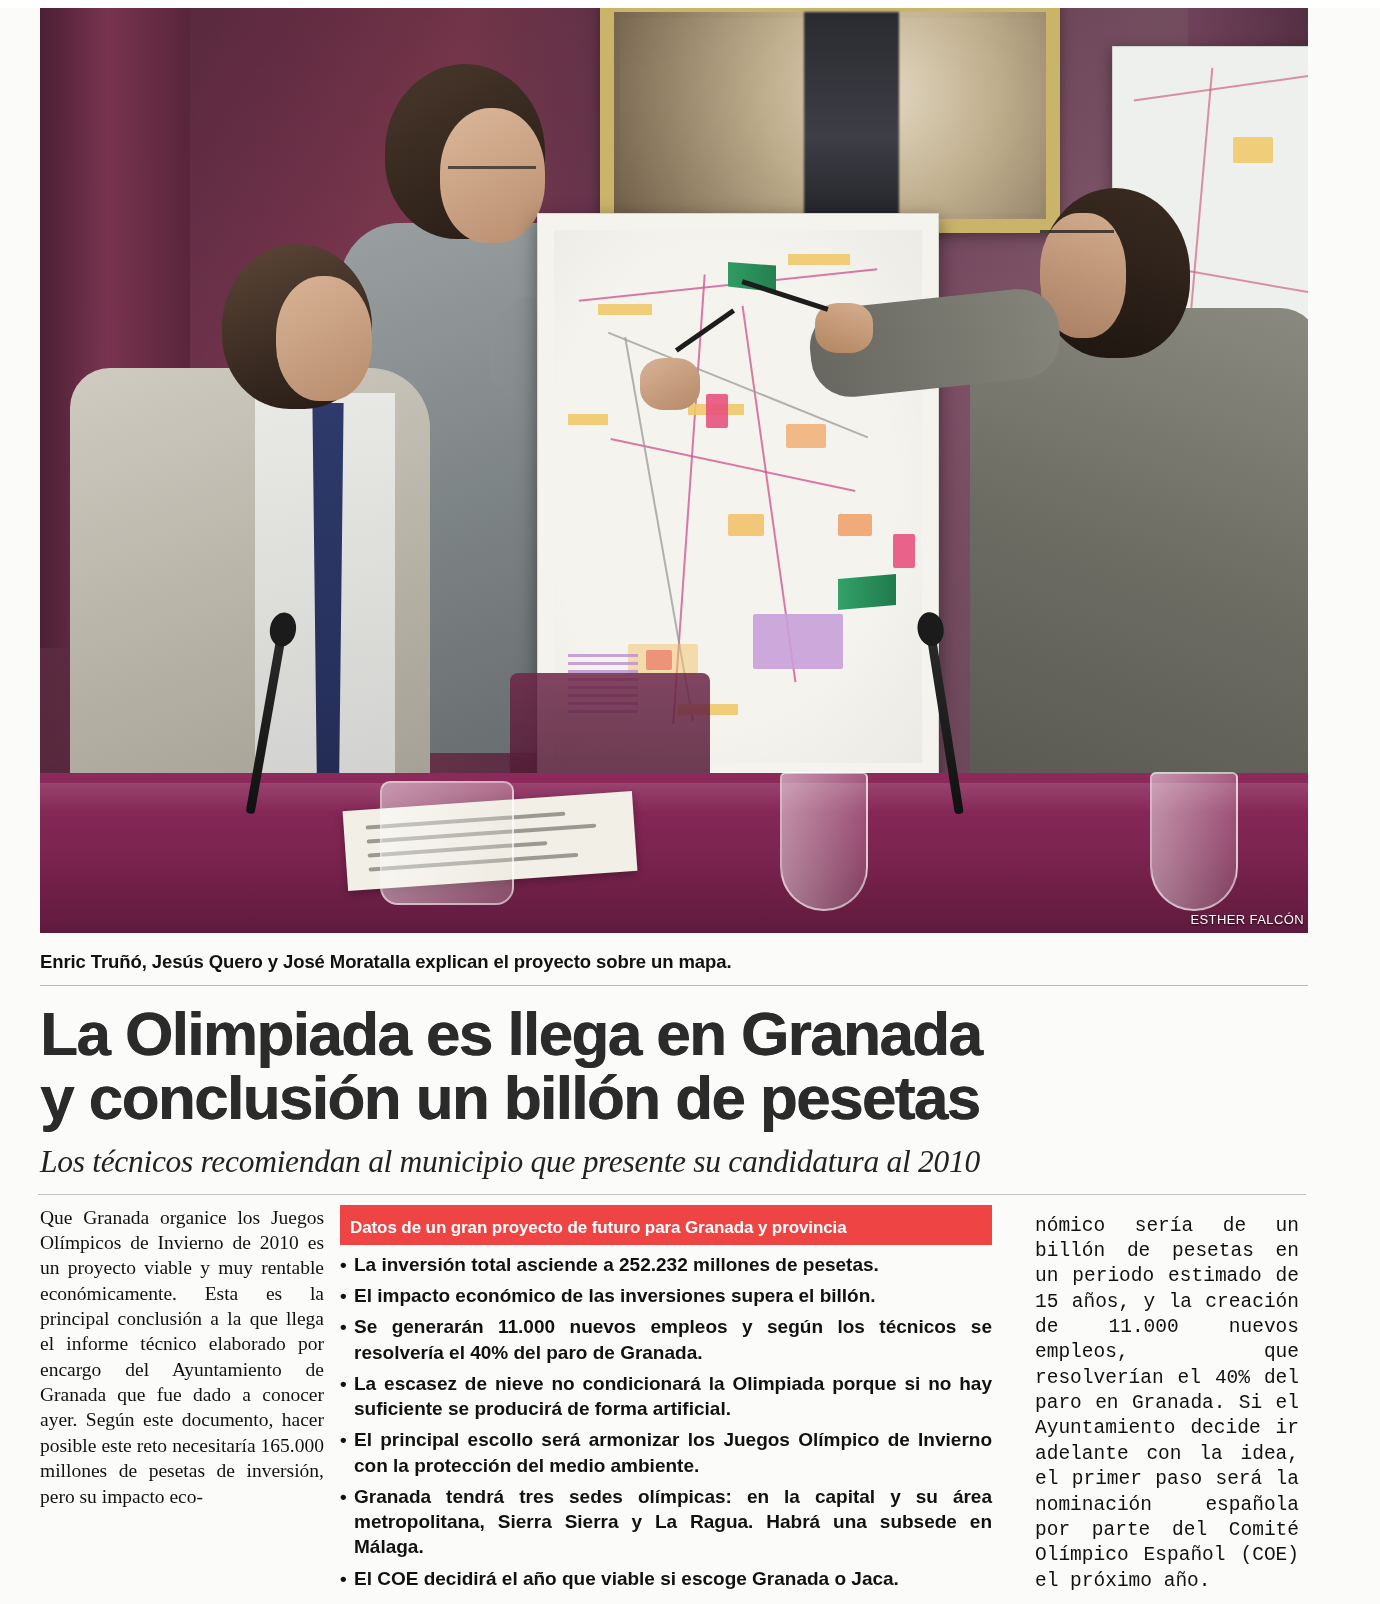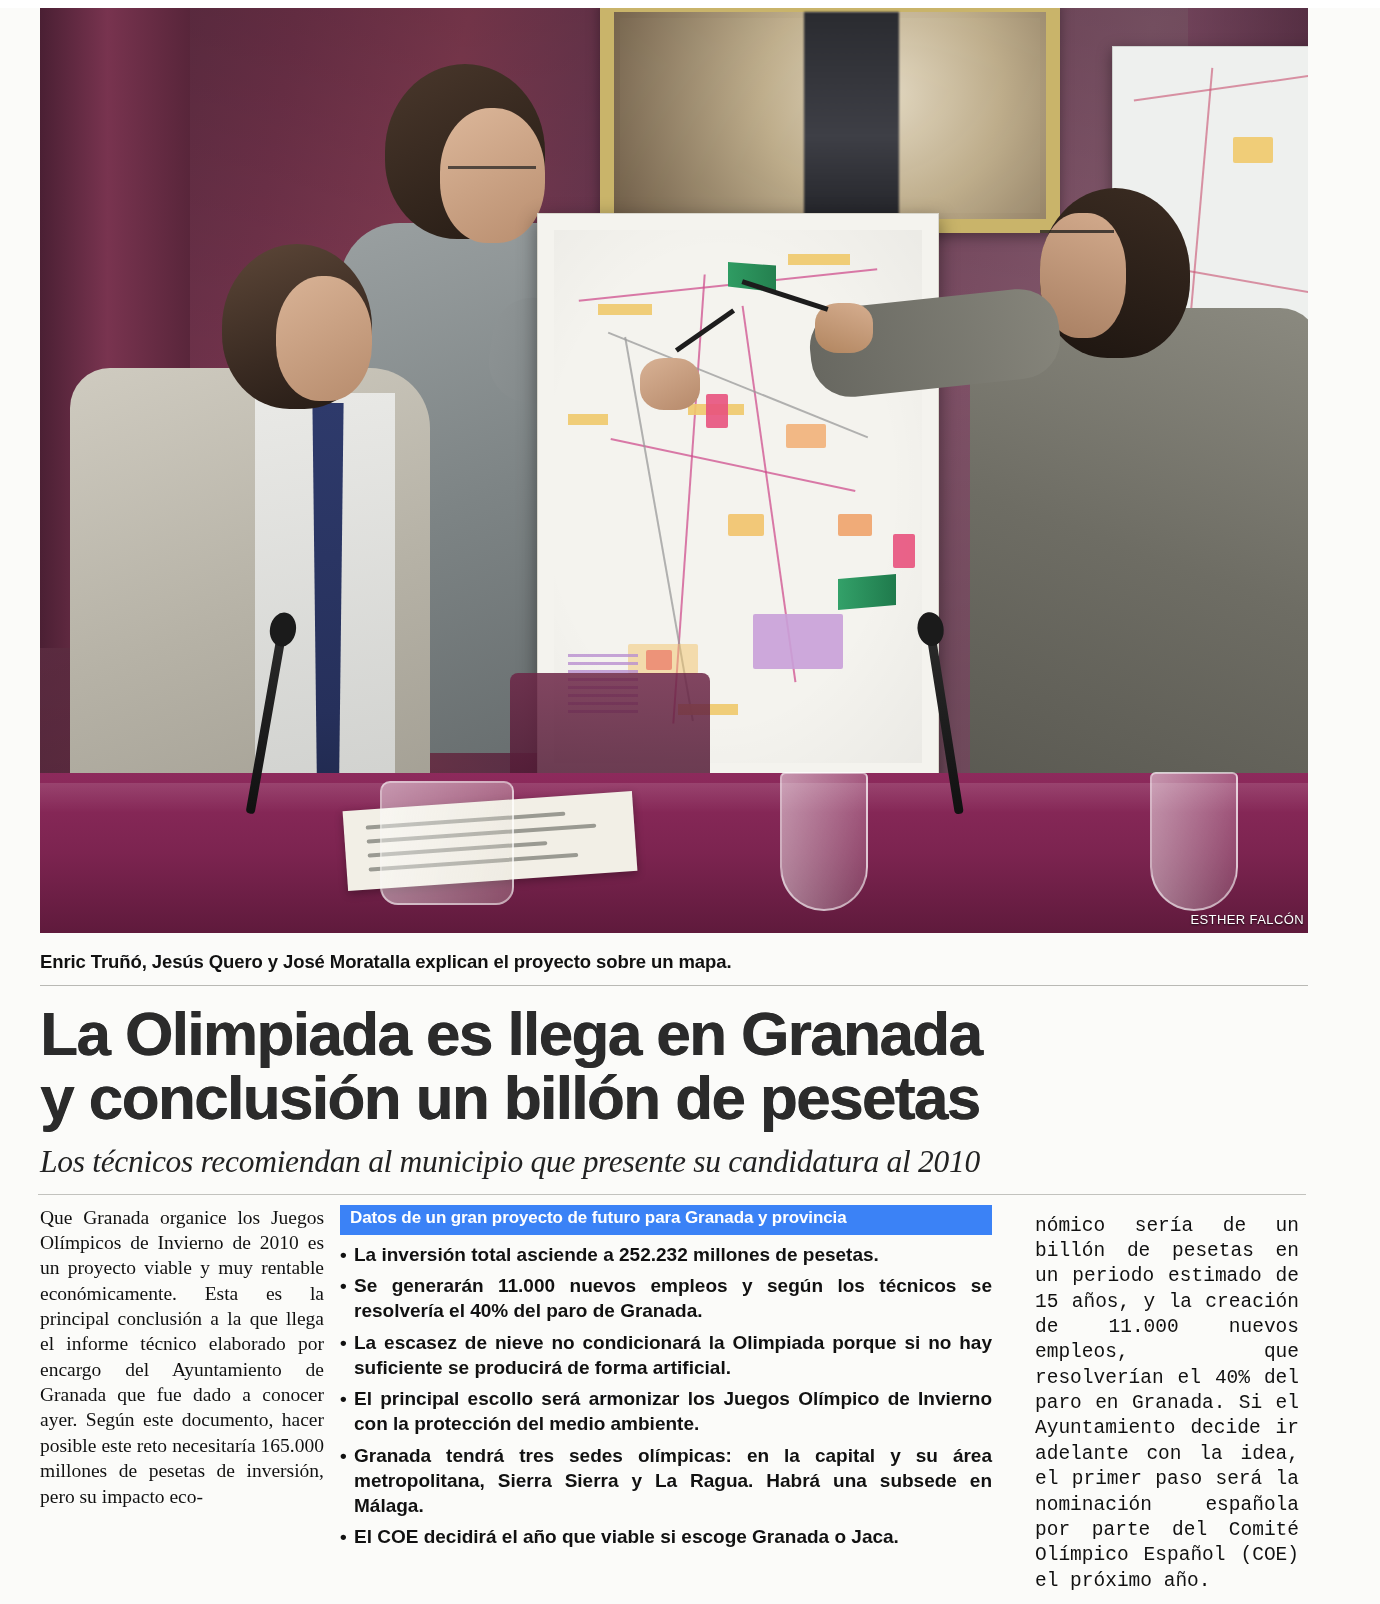--- a/index.html
+++ b/index.html
@@ -333,27 +333,27 @@
     line-height: 1.3;
     text-align: justify;
     color: #111;
   }
   .col-left { width: 300px; padding-right: 16px; box-sizing: border-box; }
   .col-right { width: 300px; padding-left: 18px; box-sizing: border-box; }
   .col-mid { width: 668px; }
 
   .factbox { width: 652px; }
   .factbox-title {
-    background: #3b82f6;
+    background: #ef4444;
     color: #ffffff;
     font-family: "Liberation Sans", sans-serif;
     font-weight: bold;
     font-size: 17px;
     letter-spacing: -0.1px;
-    padding: 2px 8px 6px 10px;
+    padding: 12px 8px 6px 10px;
     box-sizing: border-box;
   }
   .facts {
     list-style: none;
     margin: 7px 0 0 0;
     padding: 0;
   }
   .facts li {
     font-family: "Liberation Sans", sans-serif;
     font-weight: bold;
@@ -491,20 +491,21 @@
   <div class="cols">
     <div class="col col-left">
       <p class="p-first">Que Granada organice los Juegos Olímpicos de Invierno de 2010 es un proyecto viable y muy rentable económicamente. Esta es la principal conclusión a la que llega el informe técnico elaborado por encargo del Ayuntamiento de Granada que fue dado a conocer ayer. Según este documento, hacer posible este reto necesitaría 165.000 millones de pesetas de inversión, pero su impacto eco-</p>
     </div>
 
     <div class="col col-mid">
       <div class="factbox">
         <div class="factbox-title">Datos de un gran proyecto de futuro para Granada y provincia</div>
         <ul class="facts">
           <li>La inversión total asciende a 252.232 millones de pesetas.</li>
+          <li>El impacto económico de las inversiones supera el billón.</li>
           <li>Se generarán 11.000 nuevos empleos y según los técnicos se resolvería el 40% del paro de Granada.</li>
           <li>La escasez de nieve no condicionará la Olimpiada porque si no hay suficiente se producirá de forma artificial.</li>
           <li>El principal escollo será armonizar los Juegos Olímpico de Invierno con la protección del medio ambiente.</li>
           <li>Granada tendrá tres sedes olímpicas: en la capital y su área metropolitana, Sierra Sierra y La Ragua. Habrá una subsede en Málaga.</li>
           <li>El COE decidirá el año que viable si escoge Granada o Jaca.</li>
         </ul>
       </div>
     </div>
 
     <div class="col col-right">

